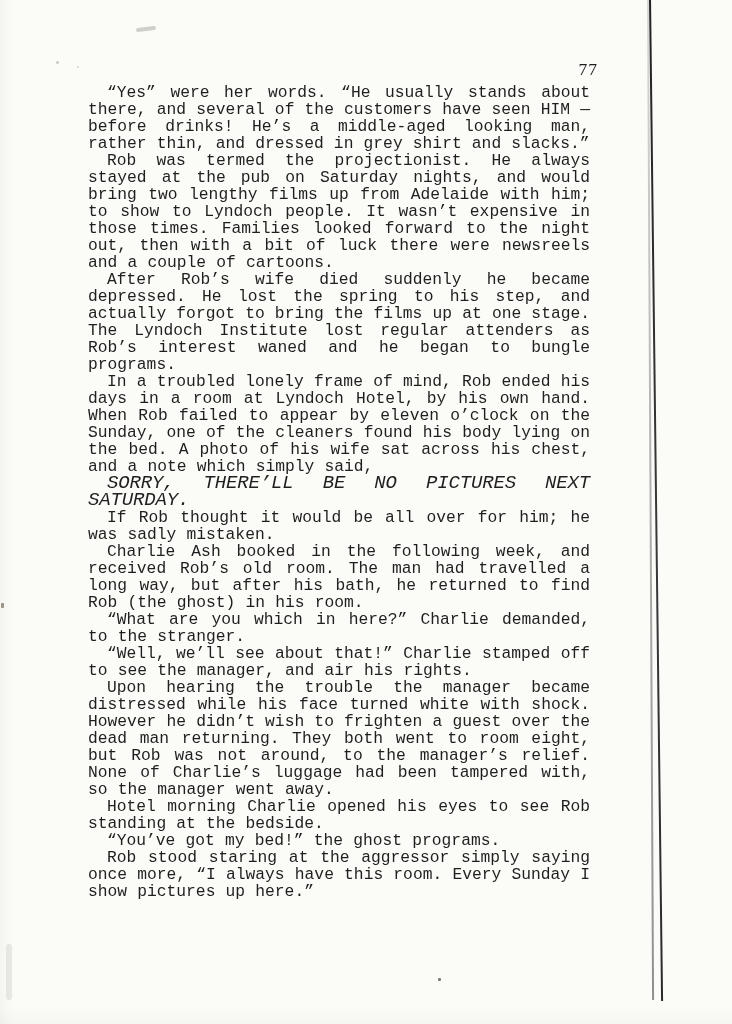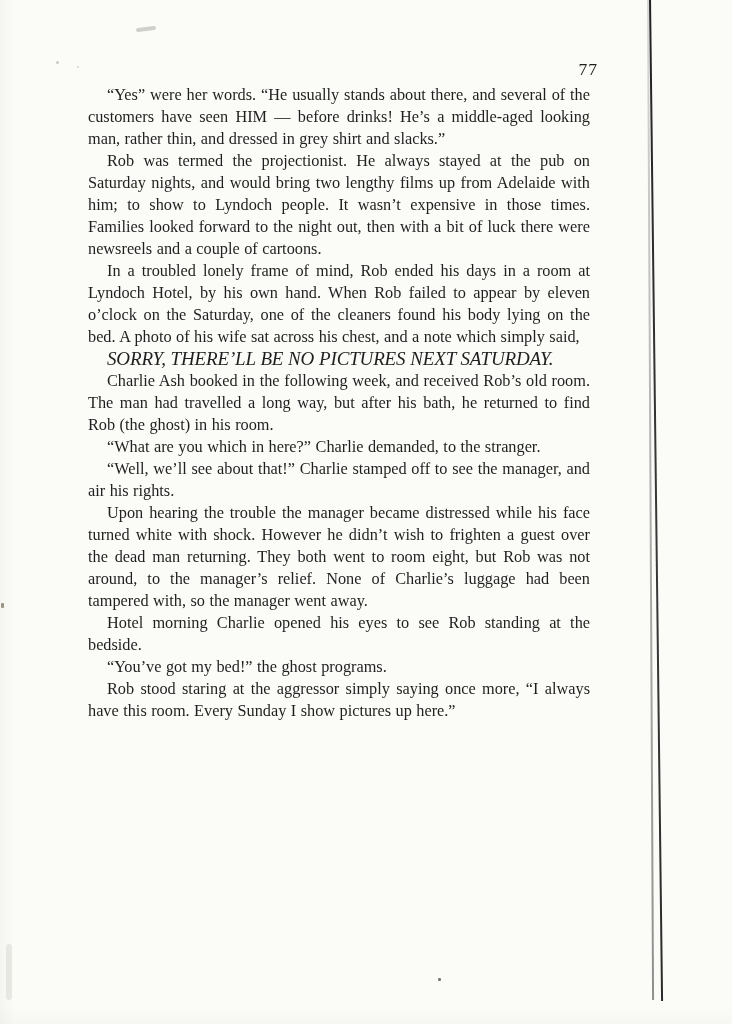--- a/index.html
+++ b/index.html
@@ -38,23 +38,24 @@
     font-size: 17.5px;
     letter-spacing: 1px;
     color: var(--ink);
   }
   .text-block {
     position: absolute;
     left: 88px;
     top: 84px;
     width: 502px;
     font-size: 16.3px;
-    line-height: 22px;
+    line-height: 17px;
     text-align: justify;
     color: var(--ink);
+    font-family: Liberation Mono, monospace;
   }
   .text-block p {
     margin: 0;
     padding: 0;
     text-indent: 19px;
     word-spacing: 0.4px;
   }
   .text-block p.italic-caps {
     font-style: italic;
     font-size: 19px;
@@ -101,22 +102,24 @@
 </head>
 <body>
 
 <div class="page">
 
   <div class="page-number">77</div>
 
   <div class="text-block">
     <p>“Yes” were her words. “He usually stands about there, and several of the customers have seen HIM — before drinks! He’s a middle-aged looking man, rather thin, and dressed in grey shirt and slacks.”</p>
     <p>Rob was termed the projectionist. He always stayed at the pub on Saturday nights, and would bring two lengthy films up from Adelaide with him; to show to Lyndoch people. It wasn’t expensive in those times. Families looked forward to the night out, then with a bit of luck there were newsreels and a couple of cartoons.</p>
-    <p>In a troubled lonely frame of mind, Rob ended his days in a room at Lyndoch Hotel, by his own hand. When Rob failed to appear by eleven o’clock on the Saturday, one of the cleaners found his body lying on the bed. A photo of his wife sat across his chest, and a note which simply said,</p>
+    <p>After Rob’s wife died suddenly he became depressed. He lost the spring to his step, and actually forgot to bring the films up at one stage. The Lyndoch Institute lost regular attenders as Rob’s interest waned and he began to bungle programs.</p>
+    <p>In a troubled lonely frame of mind, Rob ended his days in a room at Lyndoch Hotel, by his own hand. When Rob failed to appear by eleven o’clock on the Sunday, one of the cleaners found his body lying on the bed. A photo of his wife sat across his chest, and a note which simply said,</p>
     <p class="italic-caps">SORRY, THERE’LL BE NO PICTURES NEXT SATURDAY.</p>
+    <p>If Rob thought it would be all over for him; he was sadly mistaken.</p>
     <p>Charlie Ash booked in the following week, and received Rob’s old room. The man had travelled a long way, but after his bath, he returned to find Rob (the ghost) in his room.</p>
     <p>“What are you which in here?” Charlie demanded, to the stranger.</p>
     <p>“Well, we’ll see about that!” Charlie stamped off to see the manager, and air his rights.</p>
     <p>Upon hearing the trouble the manager became distressed while his face turned white with shock. However he didn’t wish to frighten a guest over the dead man returning. They both went to room eight, but Rob was not around, to the manager’s relief. None of Charlie’s luggage had been tampered with, so the manager went away.</p>
     <p>Hotel morning Charlie opened his eyes to see Rob standing at the bedside.</p>
     <p>“You’ve got my bed!” the ghost programs.</p>
     <p>Rob stood staring at the aggressor simply saying once more, “I always have this room. Every Sunday I show pictures up here.”</p>
   </div>
 
   <div class="edge-line edge-line-light"></div>

